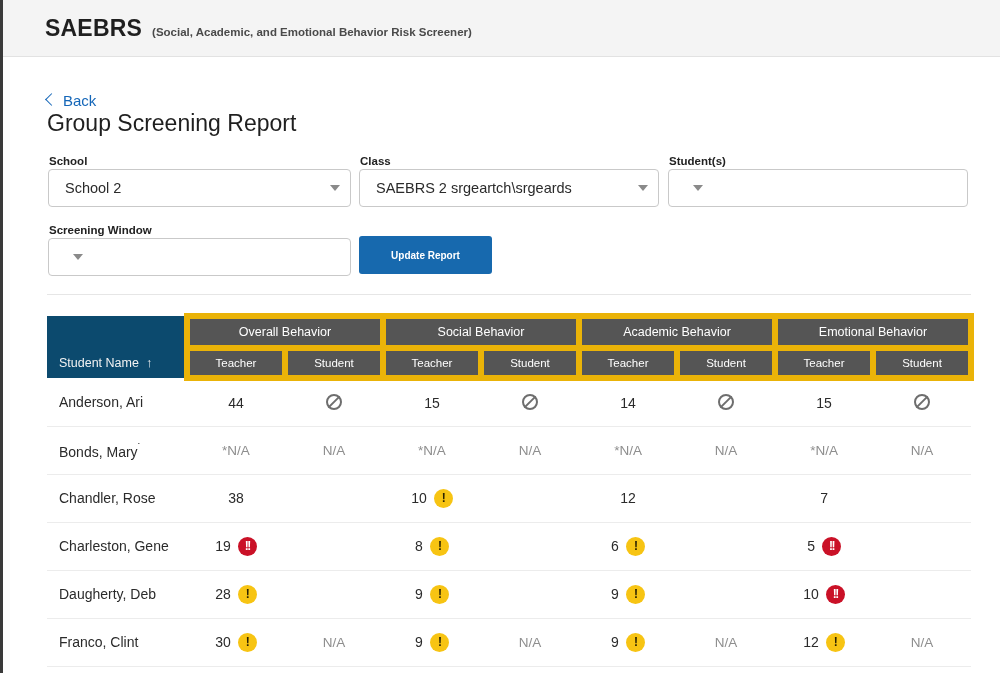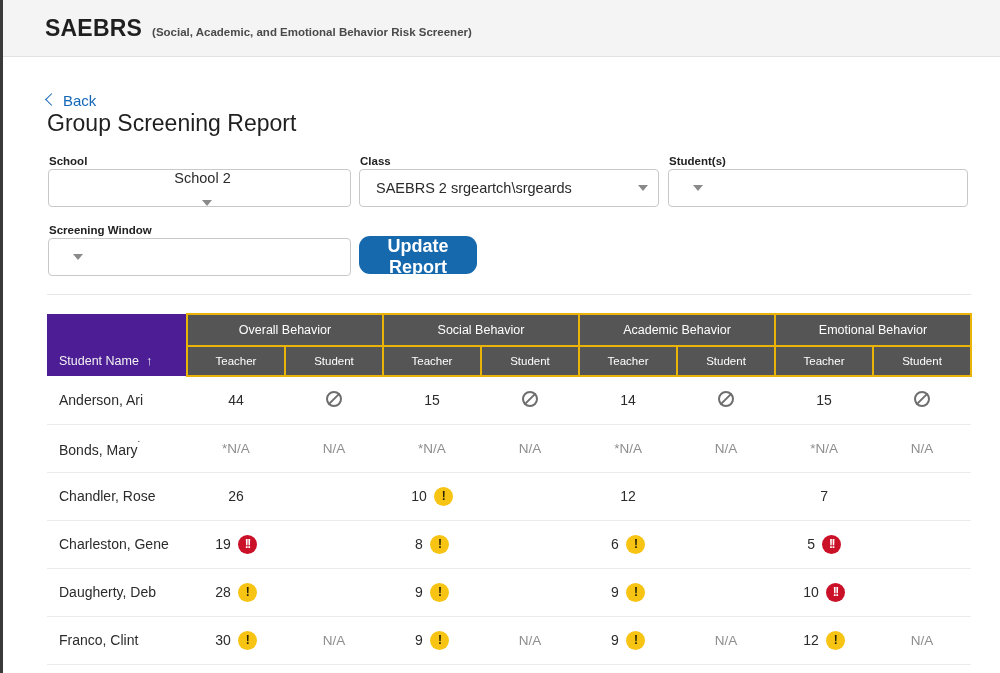--- a/index.html
+++ b/index.html
@@ -128,39 +128,39 @@
   .caret {
     width: 0; height: 0;
     border-left: 5px solid transparent;
     border-right: 5px solid transparent;
     border-top: 6px solid #8a8a8a;
     margin-left: 8px;
     flex: none;
   }
 
   #lbl-school   { left: 46px;  top: 98px; }
-  #sel-school   { left: 45px;  top: 112px; width: 303px; flex-direction: column; }
+  #sel-school   { left: 45px;  top: 112px; width: 303px; }
   #lbl-class    { left: 357px; top: 98px; }
   #sel-class    { left: 356px; top: 112px; width: 300px; }
   #lbl-students { left: 666px; top: 98px; }
   #sel-students { left: 665px; top: 112px; width: 300px; }
   #lbl-window   { left: 46px;  top: 167px; }
   #sel-window   { left: 45px;  top: 181px; width: 303px; }
 
   .update-btn {
     position: absolute;
     left: 356px;
     top: 179px;
-    width: 118px;
+    width: 133px;
     height: 38px;
     background: #1769ae;
     color: #ffffff;
     border: none;
-    border-radius: 11px;
-    font-size: 18px;
+    border-radius: 3px;
+    font-size: 10px;
     font-weight: bold;
     font-family: "Liberation Sans", sans-serif;
     cursor: pointer;
   }
 
   .divider {
     position: absolute;
     left: 44px;
     top: 237px;
     width: 924px;
@@ -180,28 +180,28 @@
     table-layout: fixed;
     width: 924px;
   }
 
   
   .report thead th {
     background: #555555;
     color: #ffffff;
     font-size: 11.5px;
     font-weight: normal;
-    border: 2px solid #eab308;
+    border: 6px solid #eab308;
     text-align: center;
     padding: 0;
     height: 30px;
     vertical-align: middle;
   }
   .report thead th.namecell {
-    background: #4c1d95;
+    background: #0c4a6e;
     font-size: 13px;
     color: #f2f2f2;
     text-align: left;
     padding: 0 0 8px 12px;
     vertical-align: bottom;
     border-left: 0;
     border-top: 0;
     border-bottom: 0;
   }
   .report thead tr.grouprow th { height: 32px; font-size: 12.5px; }
@@ -415,21 +415,21 @@
               <td class="na"><span class="cellval">
                   <span>*N/A</span>
                 </span></td>
               <td class="na"><span class="cellval">
                   <span>N/A</span>
                 </span></td>
             </tr>
             <tr>
               <td class="name"><span>Chandler, Rose</span></td>
               <td><span class="cellval">
-                  <span>26</span>
+                  <span>38</span>
                 </span></td>
               <td><span class="cellval"></span></td>
               <td><span class="cellval">
                   <span>10</span>
                   <span class="badge badge-yellow">
                     <span>!</span>
                   </span>
                 </span></td>
               <td><span class="cellval"></span></td>
               <td><span class="cellval">

